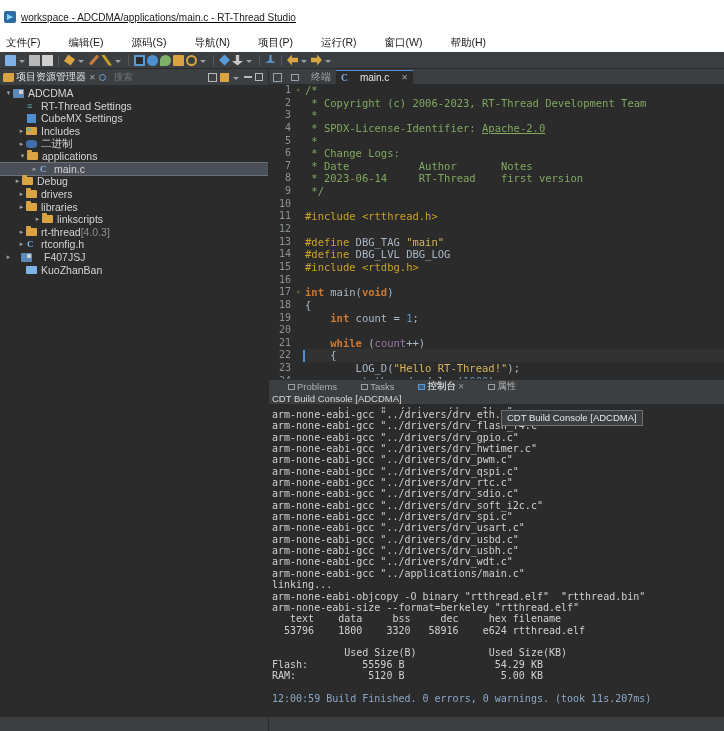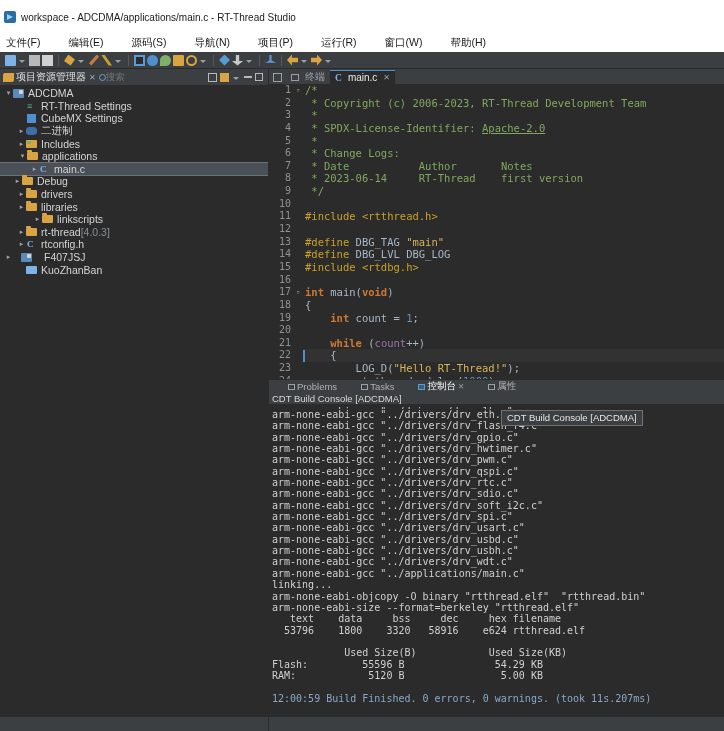--- a/index.html
+++ b/index.html
@@ -8,21 +8,21 @@
     background: #2b2b2b;
     font-family: "Liberation Sans", sans-serif;
     overflow: hidden;
   }
   .app { width: 724px; height: 731px; display: flex; flex-direction: column;
          background: #3c3f41; }
 
   
   .titlebar {
     height: 17px; background: #ffffff; display: flex; align-items: center;
-    padding: 17px 4px; flex: 0 0 17px;
+    padding: 17px 4px; flex: 0 0 17px; text-decoration: underline;
   }
   .tb-logo {
     width: 12px; height: 12px; background: #2d6ca2; border-radius: 2px;
     margin-right: 5px; position: relative; flex: 0 0 12px;
   }
   .tb-logo:after {
     content: ""; position: absolute; left: 3px; top: 2.5px;
     border-left: 6px solid #8fd6ff; border-top: 3.5px solid transparent;
     border-bottom: 3.5px solid transparent;
   }
@@ -55,21 +55,21 @@
     width: 269px; flex: 0 0 269px; background: #3c3f41;
     display: flex; flex-direction: column; border-right: 1px solid #2b2b2b;
   }
   .panel-head {
     height: 16px; display: flex; align-items: center; background: #3c3f41;
     padding: 0 3px; font-size: 10px; color: #d6d6d6; flex: 0 0 16px;
   }
   .ph-icon { width: 11px; height: 11px; margin-right: 2px; position: relative; flex:0 0 11px;}
   .ph-title { font-size: 10px; color: #e0e0e0; white-space: nowrap; }
   .ph-x { font-size: 8px; color: #a0a0a0; margin: 0 3px; }
-  .ph-search { display:flex; align-items:center; gap:0; }
+  .ph-search { display:flex; align-items:center; gap:8px; }
   .ph-search-txt { font-size: 9.5px; color: #6f7478; }
   .ph-right { margin-left: auto; display: flex; align-items: center; gap: 3px; padding-right: 2px;}
   .tree { flex: 1 1 auto; background: #2b2b2b; padding-top: 2px; overflow: hidden; }
   .node { height: 12.6px; display: flex; align-items: center; font-size: 10.5px;
           color: #d4d4d4; white-space: nowrap; padding-left: 4px; }
   .node.sel { background: #4b5058; outline: 1px solid #6a7078; }
   .arrow { width: 9px; flex: 0 0 9px; color: #9aa0a6; font-size: 7px; text-align:center;}
   .nicon { width: 12px; flex: 0 0 12px; margin-right: 3px; position: relative; height: 10px;}
   .ver { color: #8a8f94; }
 
@@ -97,21 +97,21 @@
 
   
   .right { flex: 1 1 auto; display: flex; flex-direction: column; min-width: 0;
            background: #3c3f41; }
 
   
   .etabs { height: 15px; flex: 0 0 15px; display: flex; align-items: flex-end;
            background: #3c3f41; padding-left: 2px; }
   .restore-ic { width: 9px; height: 9px; border: 1px solid #9aa0a6; margin: 0 4px 2px 2px; }
   .etab { height: 14px; display: flex; align-items: center; padding: 0 5px;
-          font-size: 10px; color: #b7b7b7; gap: 6px; }
+          font-size: 10px; color: #b7b7b7; gap: 12px; }
   .etab.inactive { background: #3c3f41; color: #9aa0a6; }
   .etab.active { background: #2b2b2b; color: #e8e8e8; border-top: 1px solid #4e8fd0; }
   .etab .tx { font-size: 8px; color: #9aa0a6; }
   .mini-console-ic { width:8px; height:7px; border:1px solid #9aa0a6; display:inline-block;}
   .c-letter { color: #7fb3e8; font-weight: bold; font-size: 9.5px;
               font-family: "Liberation Serif", serif; }
 
   
   .editor { flex: 1 1 auto; background: #2b2b2b; display: flex; min-height: 0;
             overflow: hidden; position: relative; }
@@ -250,30 +250,30 @@
           <div class="node" style="padding-left: 17px;">
             <span class="arrow"></span>
             <span class="nicon">
               <span class="ic-cube"></span>
             </span>
             <span>CubeMX Settings</span>
           </div>
           <div class="node" style="padding-left: 17px;">
             <span class="arrow">▸</span>
             <span class="nicon">
+              <span class="ic-incl"></span>
+            </span>
+            <span>Includes</span>
+          </div>
+          <div class="node" style="padding-left: 17px;">
+            <span class="arrow">▸</span>
+            <span class="nicon">
               <span class="ic-bin"></span>
             </span>
             <span>二进制</span>
-          </div>
-          <div class="node" style="padding-left: 17px;">
-            <span class="arrow">▸</span>
-            <span class="nicon">
-              <span class="ic-incl"></span>
-            </span>
-            <span>Includes</span>
           </div>
           <div class="node" style="padding-left: 18px;">
             <span class="arrow">▾</span>
             <span class="nicon">
               <span class="ic-folder"></span>
             </span>
             <span>applications</span>
           </div>
           <div class="node sel" style="padding-left: 30px;">
             <span class="arrow">▸</span>

